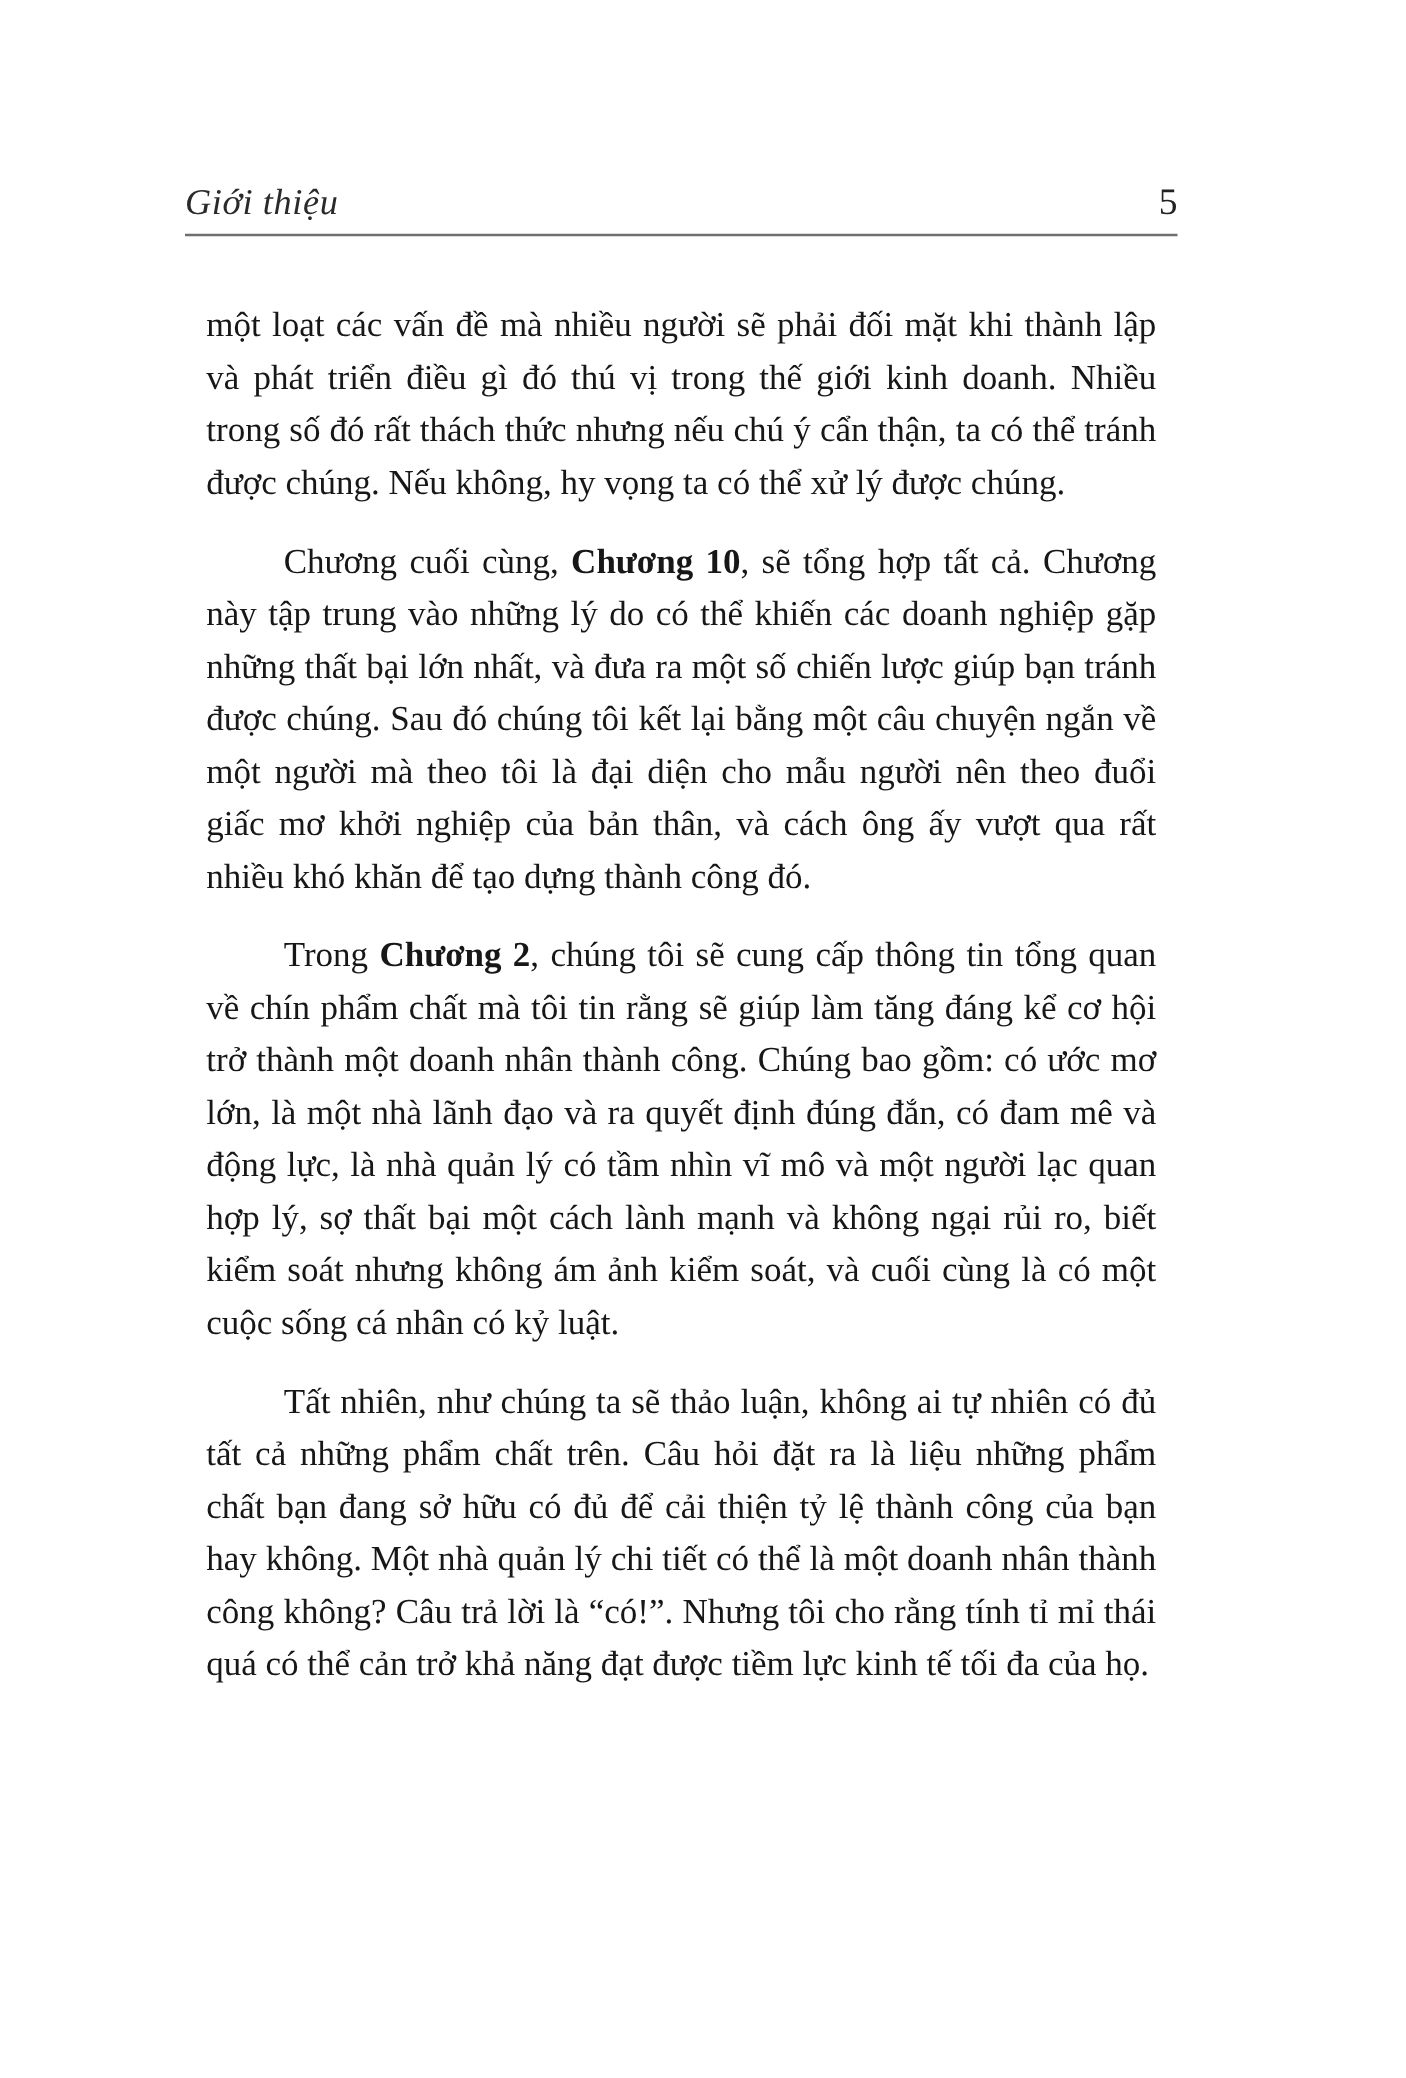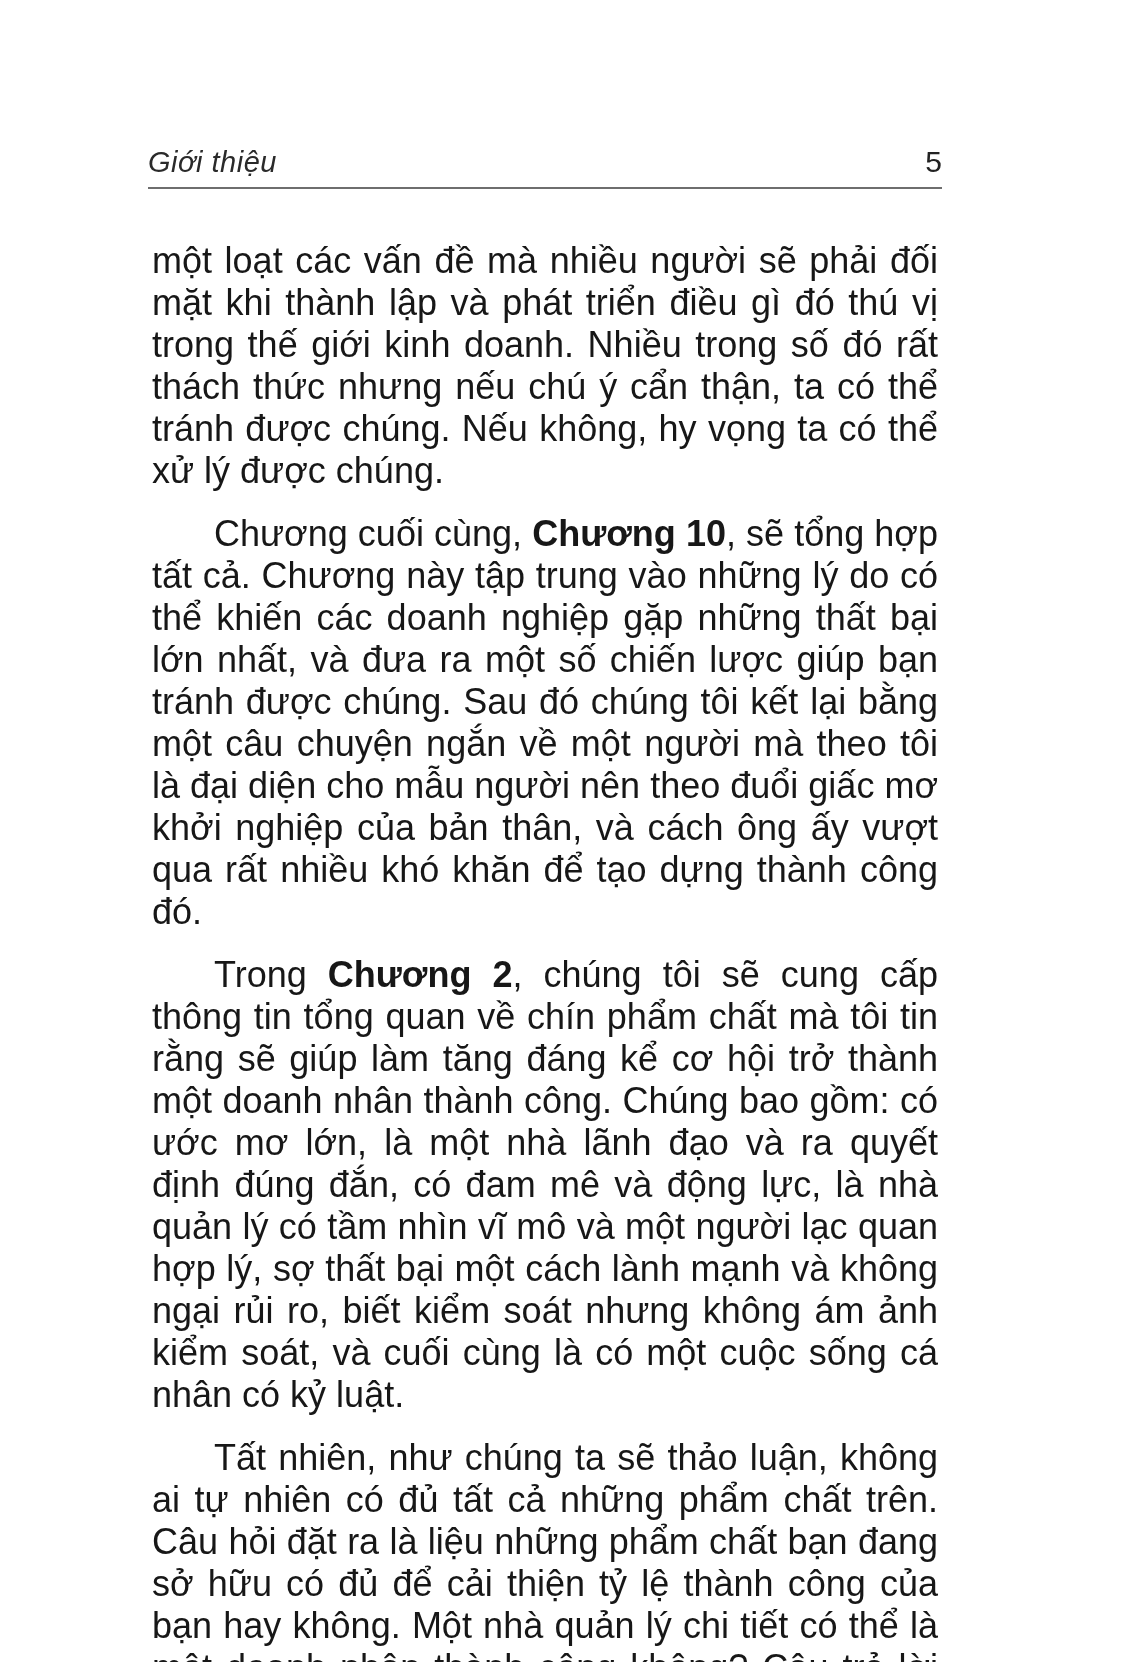--- a/index.html
+++ b/index.html
@@ -5,21 +5,21 @@
   html, body {
     margin: 0;
     padding: 0;
     background: #ffffff;
   }
   .page {
     position: relative;
     width: 1125px;
     height: 1662px;
     background: #ffffff;
-    font-family: Liberation Sans, sans-serif;
+    font-family: Liberation Serif, serif;
     color: #171717;
     box-sizing: border-box;
     padding: 146px 183px 0 148px;
     overflow: hidden;
   }
   .running-header {
     display: flex;
     justify-content: space-between;
     align-items: baseline;
     font-size: 29px;
@@ -37,22 +37,22 @@
   }
   .header-rule {
     border: none;
     border-top: 2px solid #6e6e6e;
     margin: 9px 0 0 0;
   }
   .page-body {
     margin-top: 51px;
   }
   .para {
-    margin: 4px;
-    font-size: 36px;
+    margin: 17px;
+    font-size: 28px;
     line-height: 42px;
     text-align: justify;
     color: #171717;
   }
   .para + .para {
     margin-top: 21px;
   }
   .para.indent {
     text-indent: 62px;
   }

